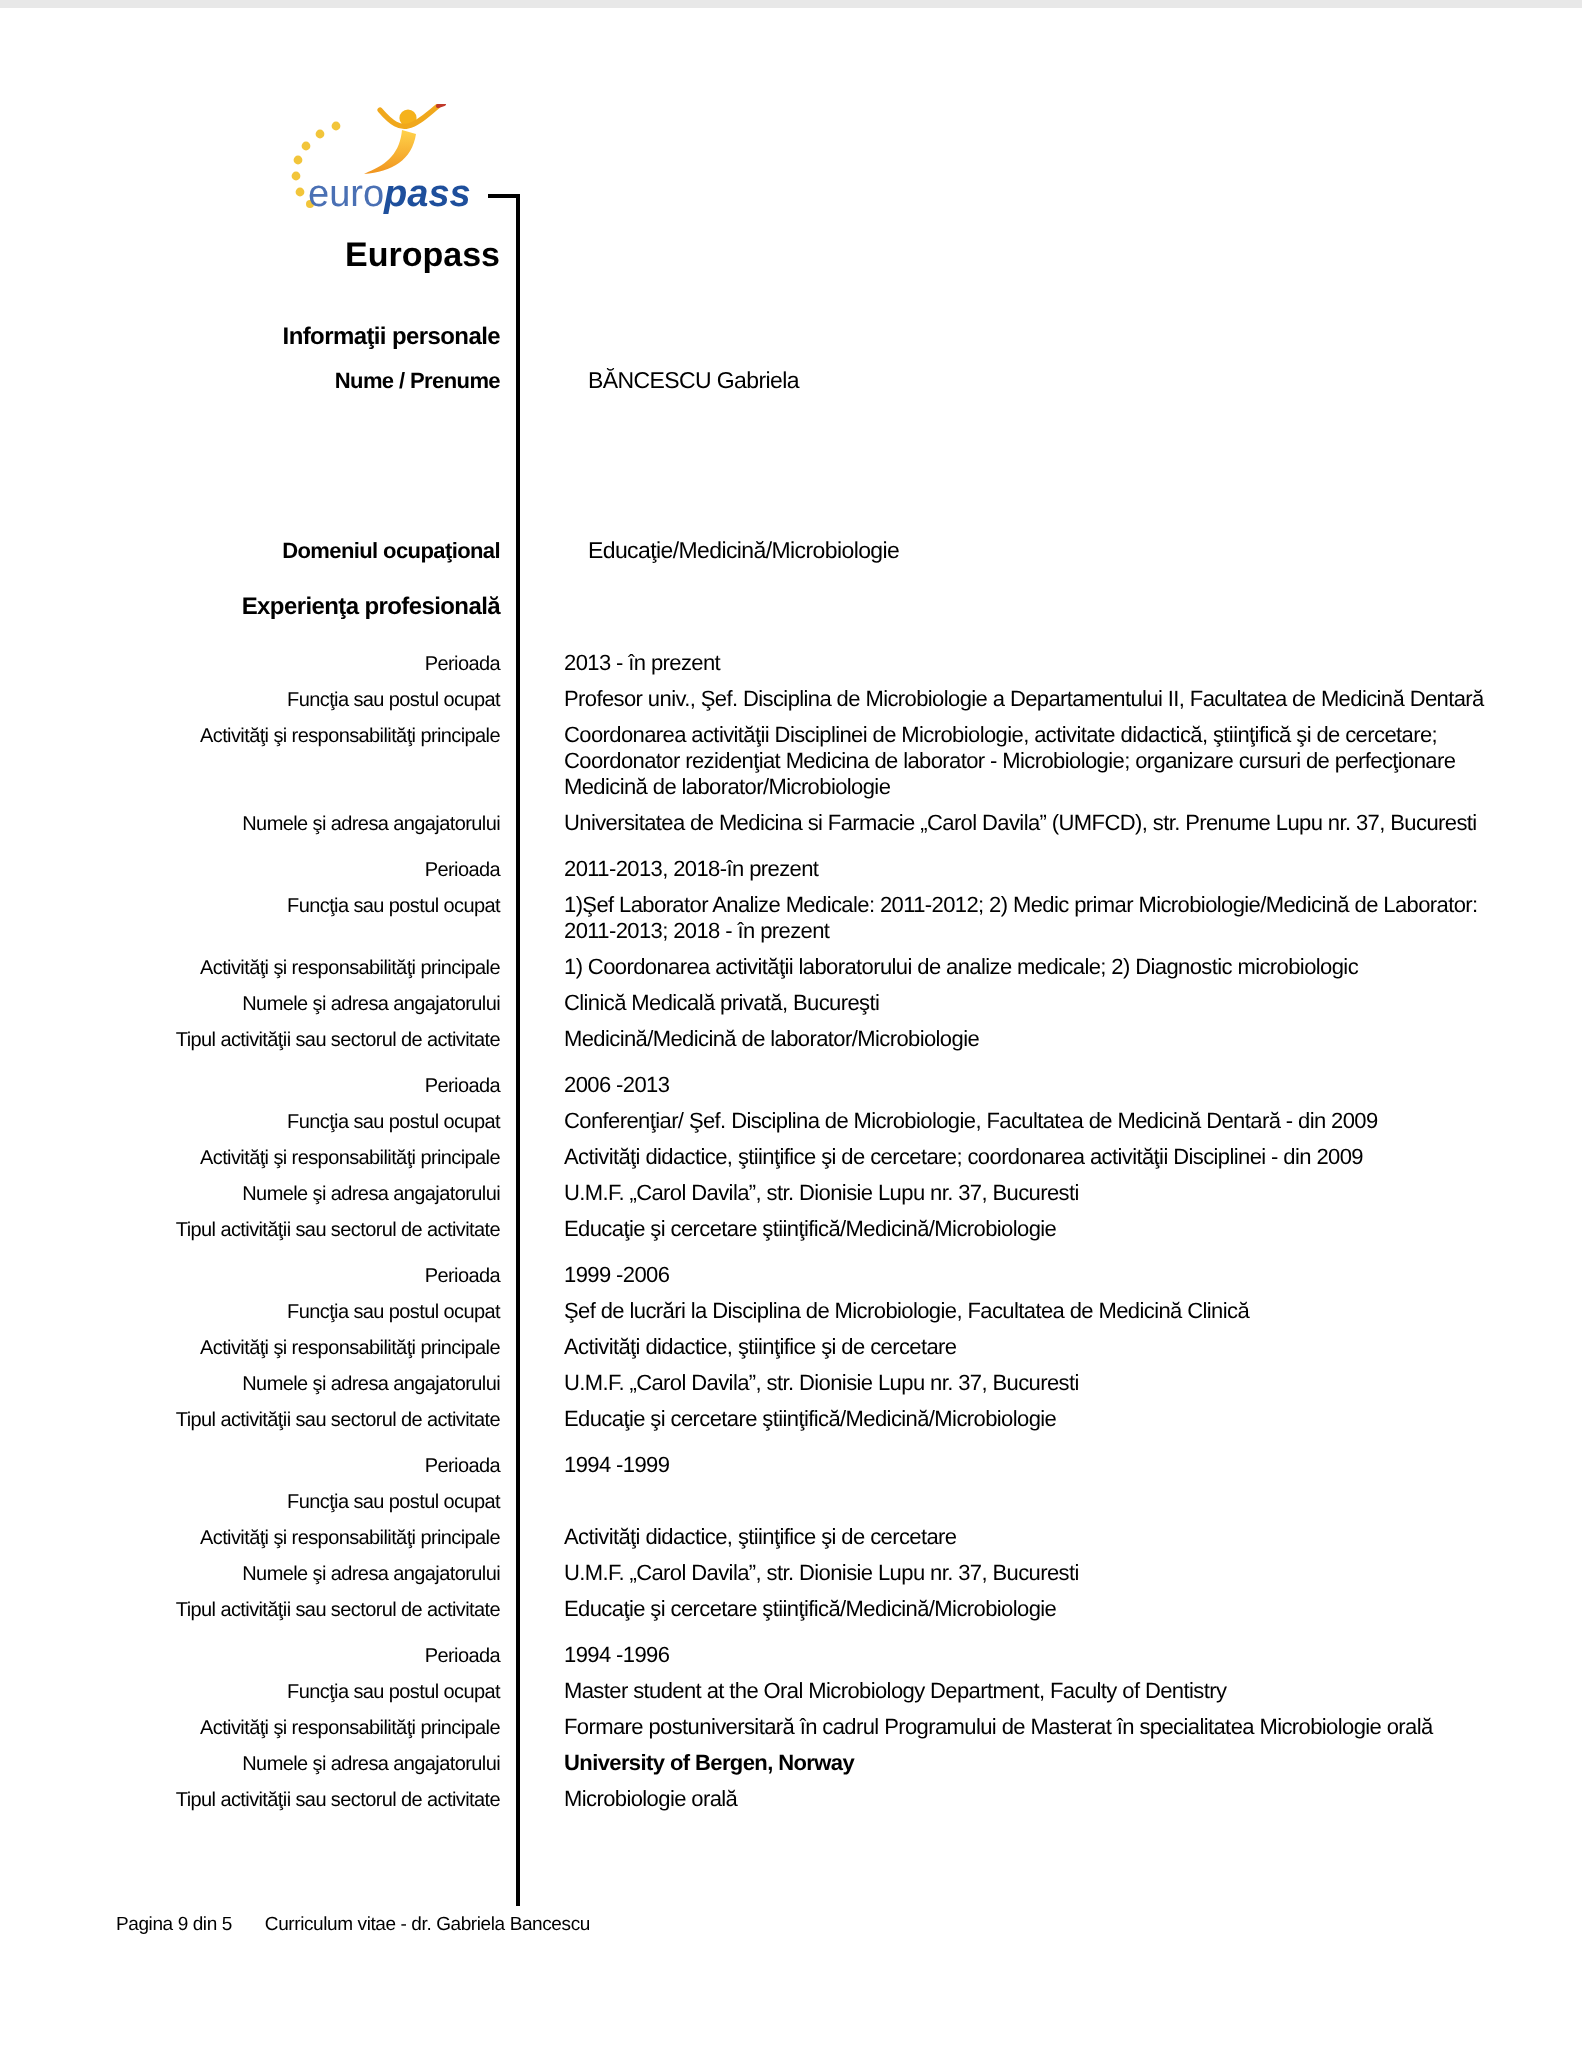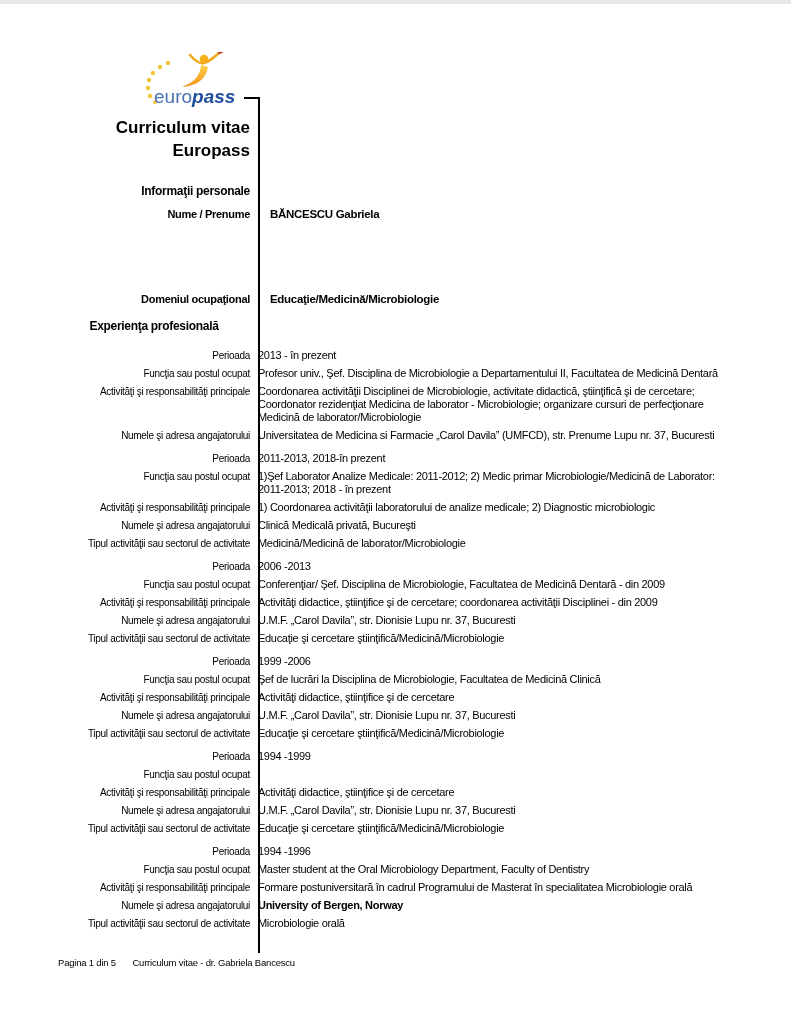--- a/index.html
+++ b/index.html
@@ -12,21 +12,21 @@
     color:#000;
     overflow:hidden;
   }
   .vrule{position:absolute;left:258px;top:93px;width:2px;height:856px;background:#000;}
   .hrule{position:absolute;left:244px;top:93px;width:14px;height:2px;background:#000;}
   .logo{position:absolute;left:138px;top:48px;width:116px;height:58px;}
   .content{position:absolute;left:58px;top:112px;width:676px;}
   .row{
     display:grid;
     grid-template-columns:192px 468px;
-    column-gap:8px;
+    column-gap:32px;
     margin-bottom:5px;
   }
   .cell-label{
     text-align:right;
     font-size:10px;
     letter-spacing:-0.3px;
     line-height:13px;
     white-space:nowrap;
   }
   .cell-value{
@@ -47,24 +47,24 @@
   .section-head{
     width:192px;
     text-align:right;
     font-size:12px;
     font-weight:bold;
     letter-spacing:-0.3px;
     line-height:15px;
   }
   .section-personal{margin-bottom:9px;}
   .row-name .cell-label,.row-domain .cell-label{font-size:11px;font-weight:bold;}
-  .row-name .cell-value,.row-domain .cell-value{font-size:11.5px;font-weight:bold;padding-left:12px;}
+  .row-name .cell-value,.row-domain .cell-value{font-size:11.5px;font-weight:normal;padding-left:12px;}
   .row-name{margin-bottom:72px;}
   .row-domain{margin-bottom:13px;}
-  .section-experience{margin-bottom:15px;text-align:center;}
+  .section-experience{margin-bottom:15px;}
   .entry{margin-bottom:10px;}
   .footer{
     position:absolute;left:58px;top:953px;
     font-size:9.5px;letter-spacing:-0.2px;color:#000;
   }
   .footer span{margin-right:14px;}
 </style>
 </head>
 <body>
 
@@ -96,21 +96,20 @@
       <tspan fill="#4a70b4">euro</tspan><tspan fill="#1e4f9c" font-weight="bold" font-style="italic">pass</tspan>
     </text>
   </svg>
 
   <div class="hrule"></div>
   <div class="vrule"></div>
 
   <div class="content">
 
     <div class="title-block">
-      <div>Curriculum vitae</div>
       <div>Europass</div>
     </div>
 
     <div class="section-head section-personal">Informaţii personale</div>
 
     <div class="row row-name">
       <div class="cell-label">Nume / Prenume</div>
       <div class="cell-value">BĂNCESCU Gabriela</div>
     </div>
 
@@ -247,17 +246,17 @@
           <div class="row">
             <div class="cell-label">Tipul activităţii sau sectorul de activitate</div>
             <div class="cell-value">Microbiologie orală</div>
           </div>
         </div>
       </div>
 
   </div>
 
   <div class="footer">
-    <span>Pagina 1 din 5</span>
+    <span>Pagina 9 din 5</span>
     <span>Curriculum vitae - dr. Gabriela Bancescu</span>
   </div>
 
 </div>
 
 </body></html>

